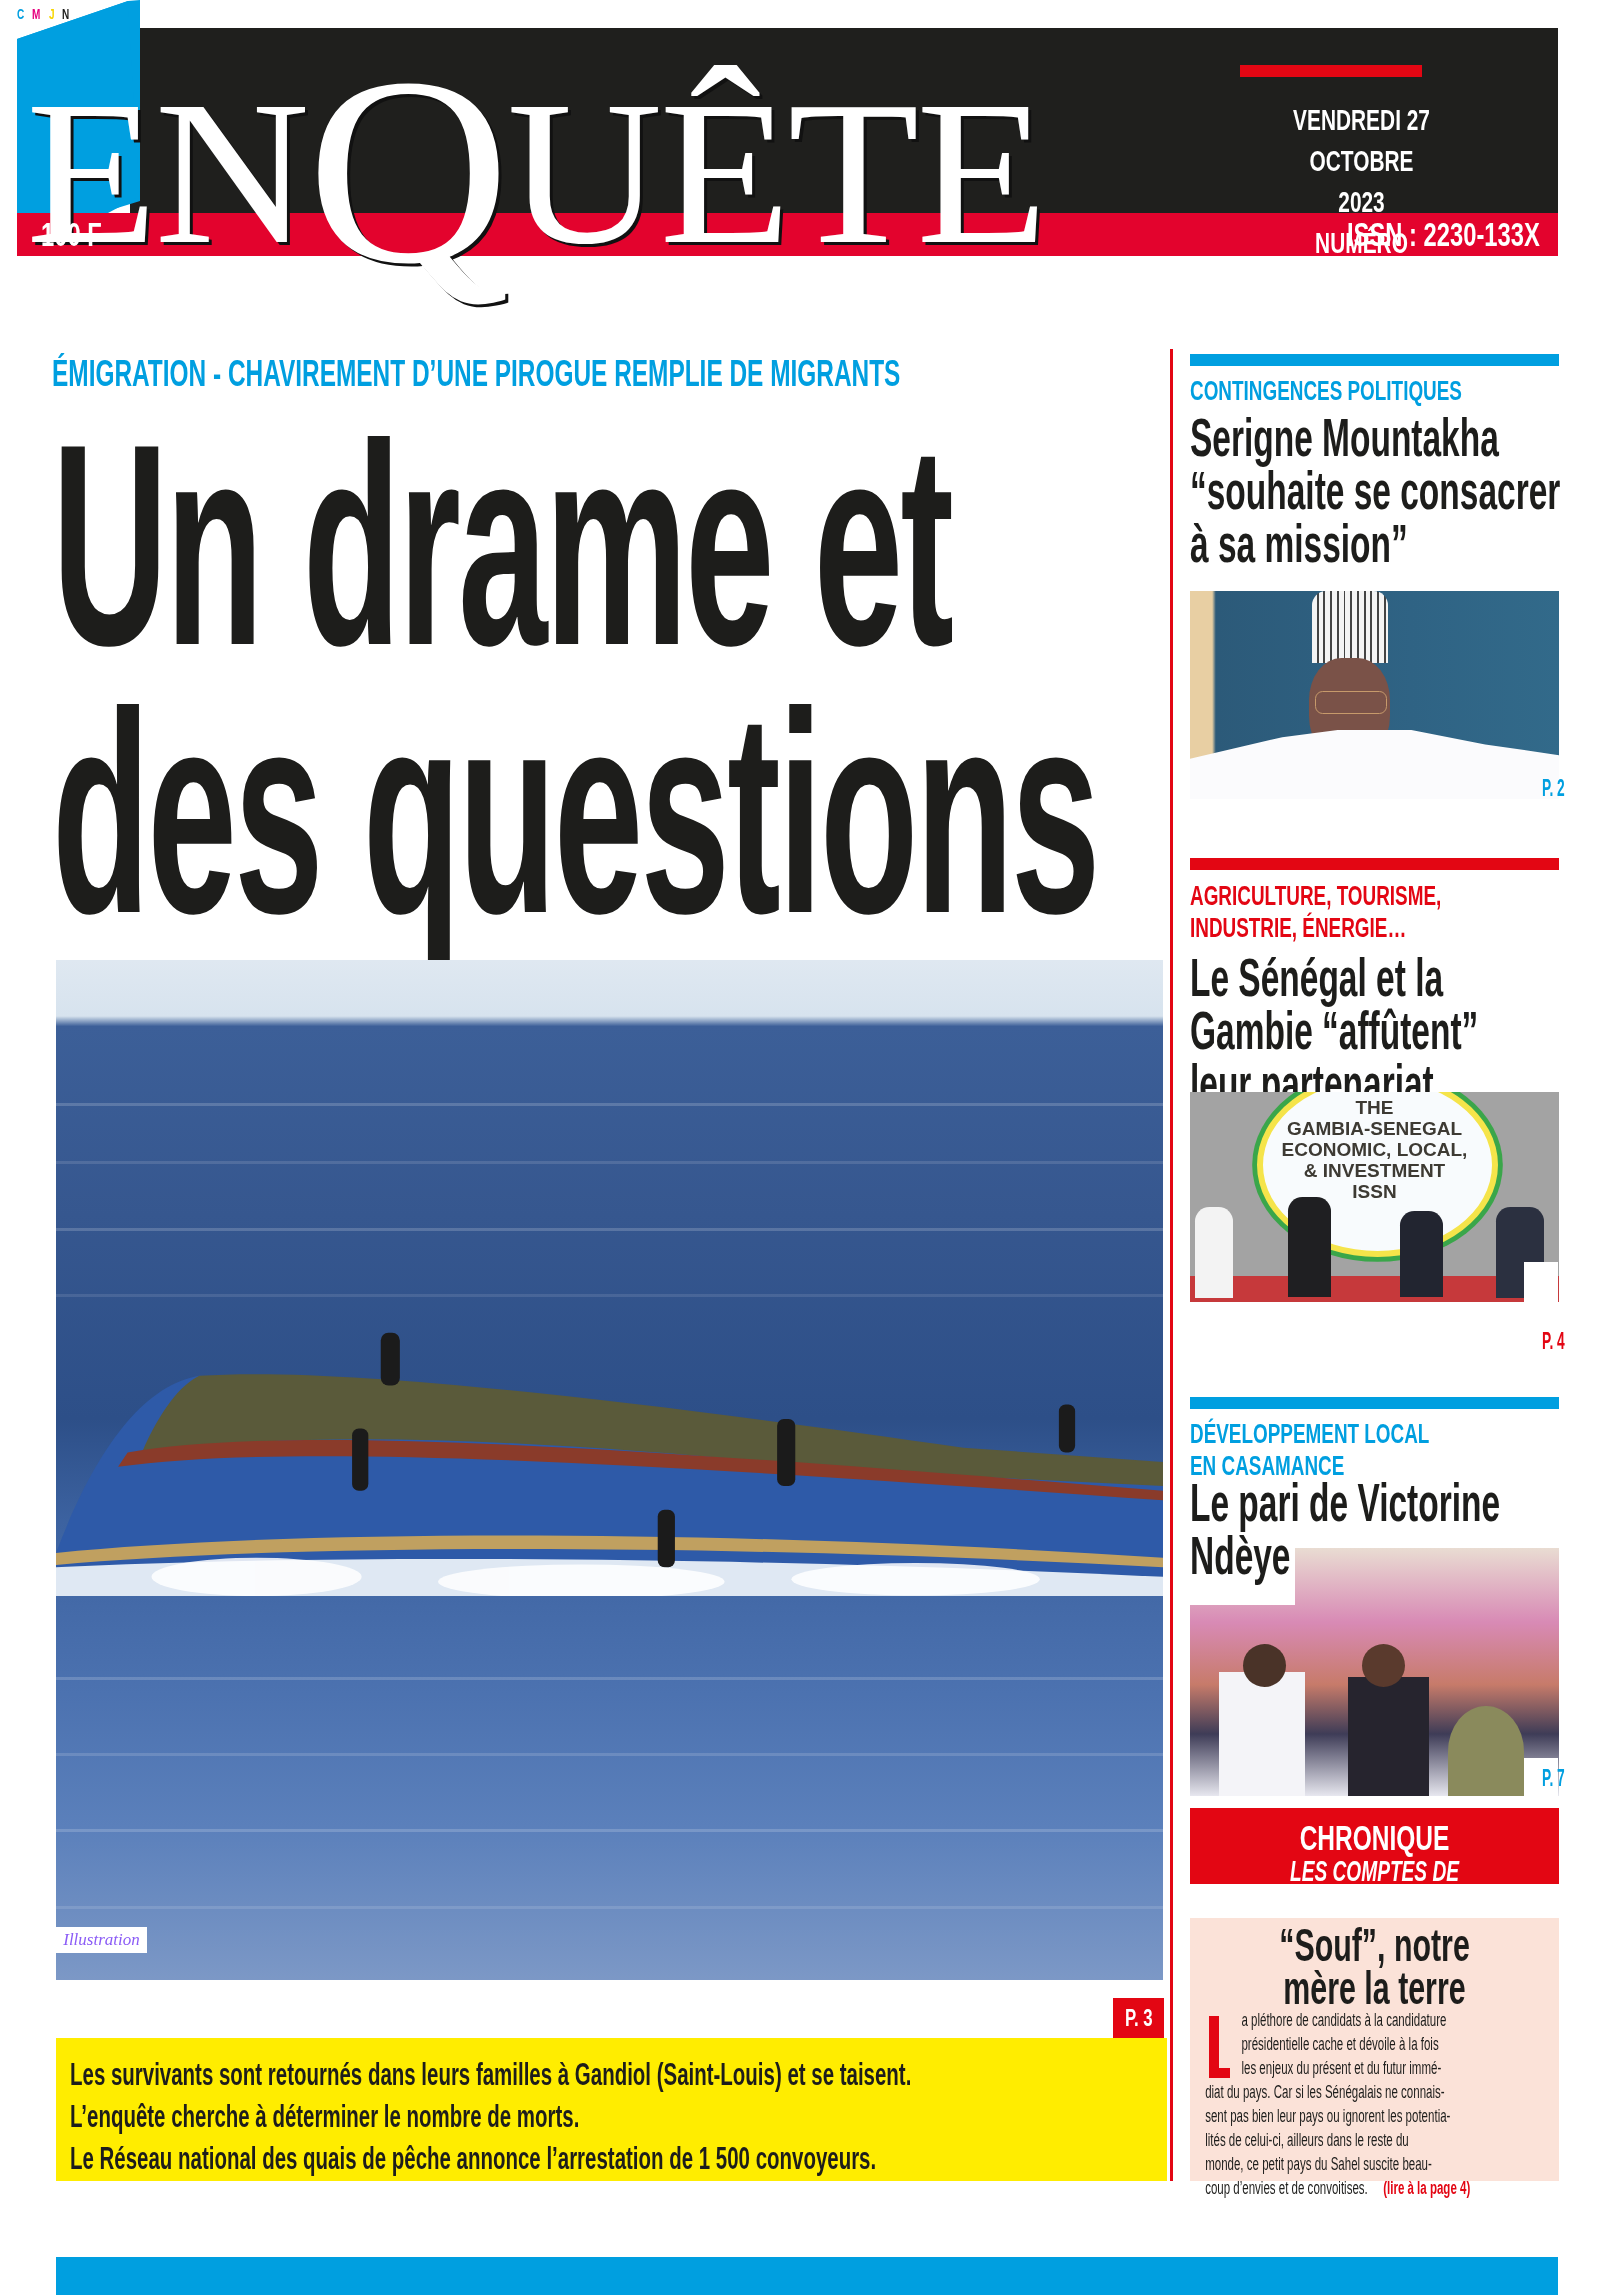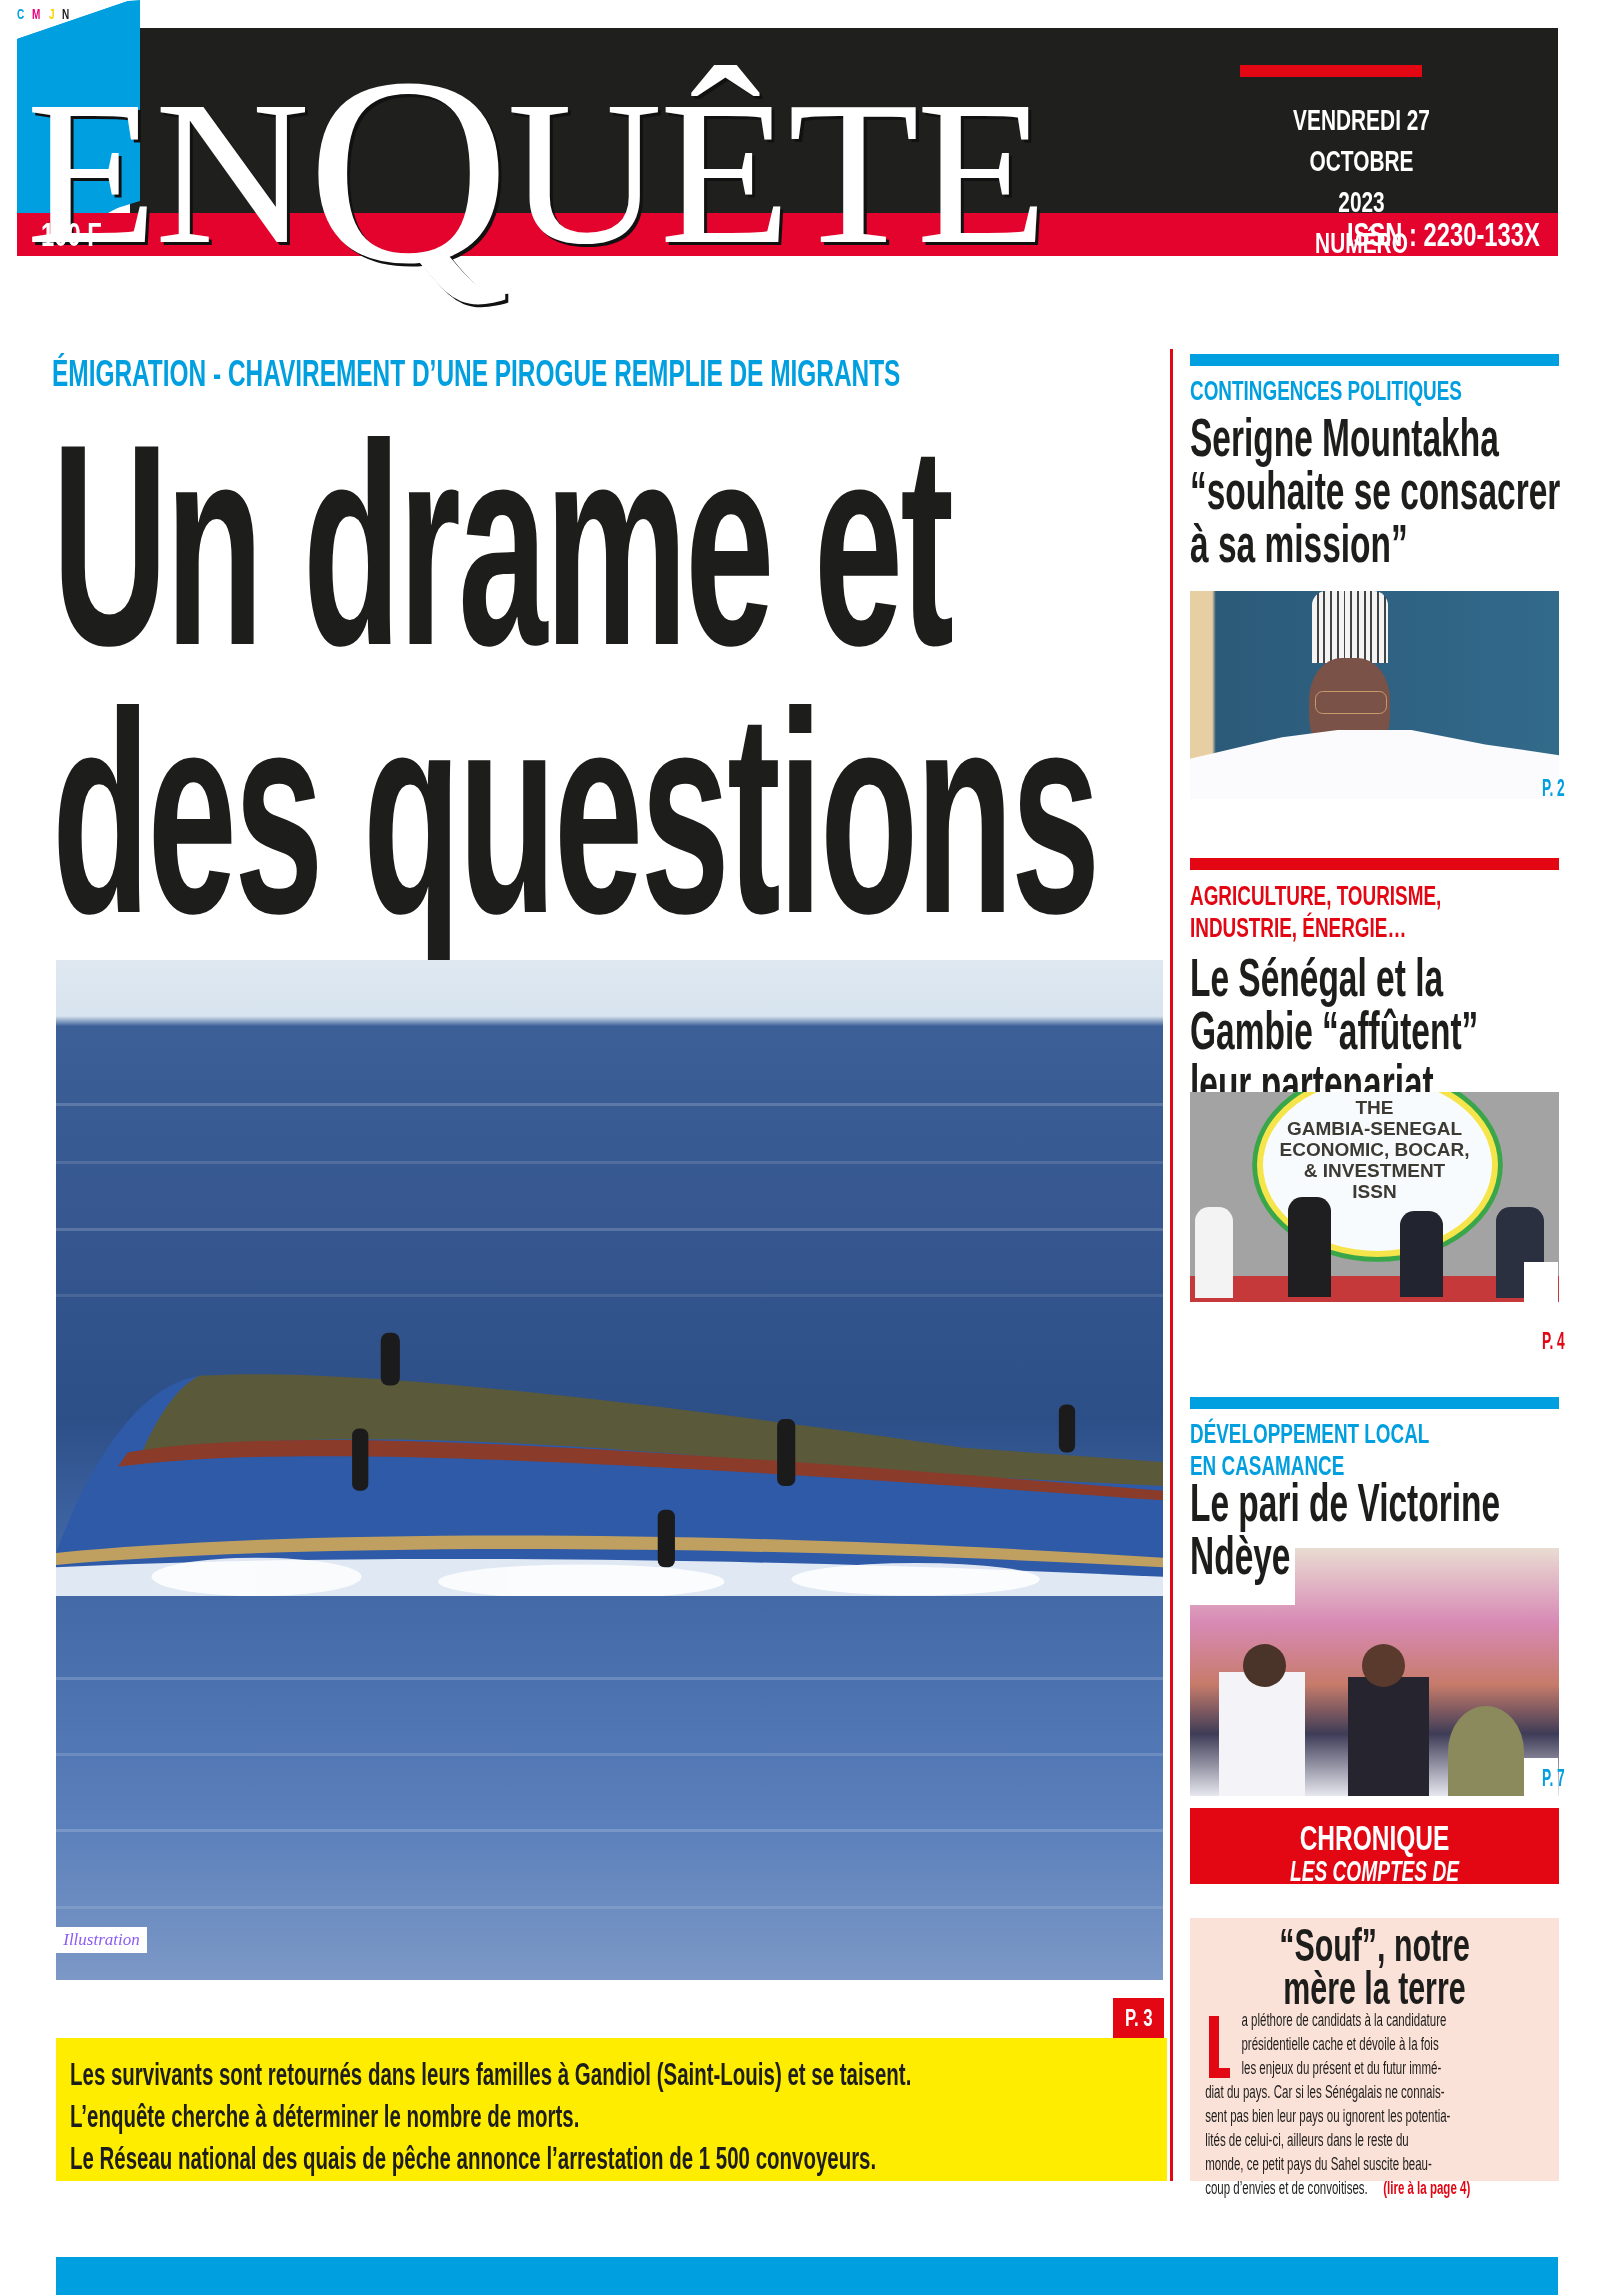--- a/index.html
+++ b/index.html
@@ -167,21 +167,21 @@
   <div class="rhead" style="top:951px;">
     <div>Le Sénégal et la</div>
     <div>Gambie “affûtent”</div>
     <div>leur partenariat</div>
   </div>
   <div class="rphoto" style="top:1092px; height:210px; background:#a3a3a3;">
     <div style="position:absolute; left:67px; top:-19px; width:229px; height:172px; border-radius:50%; border:6.7px solid #f5e44a; box-shadow: 0 0 0 4.8px #3aa64a; background:#f8fbfd;"></div>
     <div style="position:absolute; left:0; top:4.8px; width:100%; text-align:center; color:#3d3a33; font-weight:700; font-size:19px; line-height:21px;">
       <div>THE</div>
       <div>GAMBIA-SENEGAL</div>
-      <div>ECONOMIC, BOCAR,</div>
+      <div>ECONOMIC, LOCAL,</div>
       <div>&amp; INVESTMENT</div>
       <div>ISSN</div>
     </div>
     <div style="position:absolute; left:0; top:124px; width:100%; height:86px; background: linear-gradient(180deg, transparent 0, transparent 70%, #c6393b 70%);"></div>
     <div style="position:absolute; left:4.8px; top:115px; width:38px; height:91px; background:#f3f3f3; border-radius:14.3px 14.3px 0 0;"></div>
     <div style="position:absolute; left:98px; top:105px; width:43px; height:100px; background:#1f1f22; border-radius:14.3px 14.3px 0 0;"></div>
     <div style="position:absolute; left:210px; top:119px; width:43px; height:86px; background:#222530; border-radius:14.3px 14.3px 0 0;"></div>
     <div style="position:absolute; left:306px; top:115px; width:48px; height:91px; background:#2b3040; border-radius:14.3px 14.3px 0 0;"></div>
     <div style="position:absolute; left:334px; top:170px; width:34px; height:41px; background:#ffffff;"></div>
   </div>

